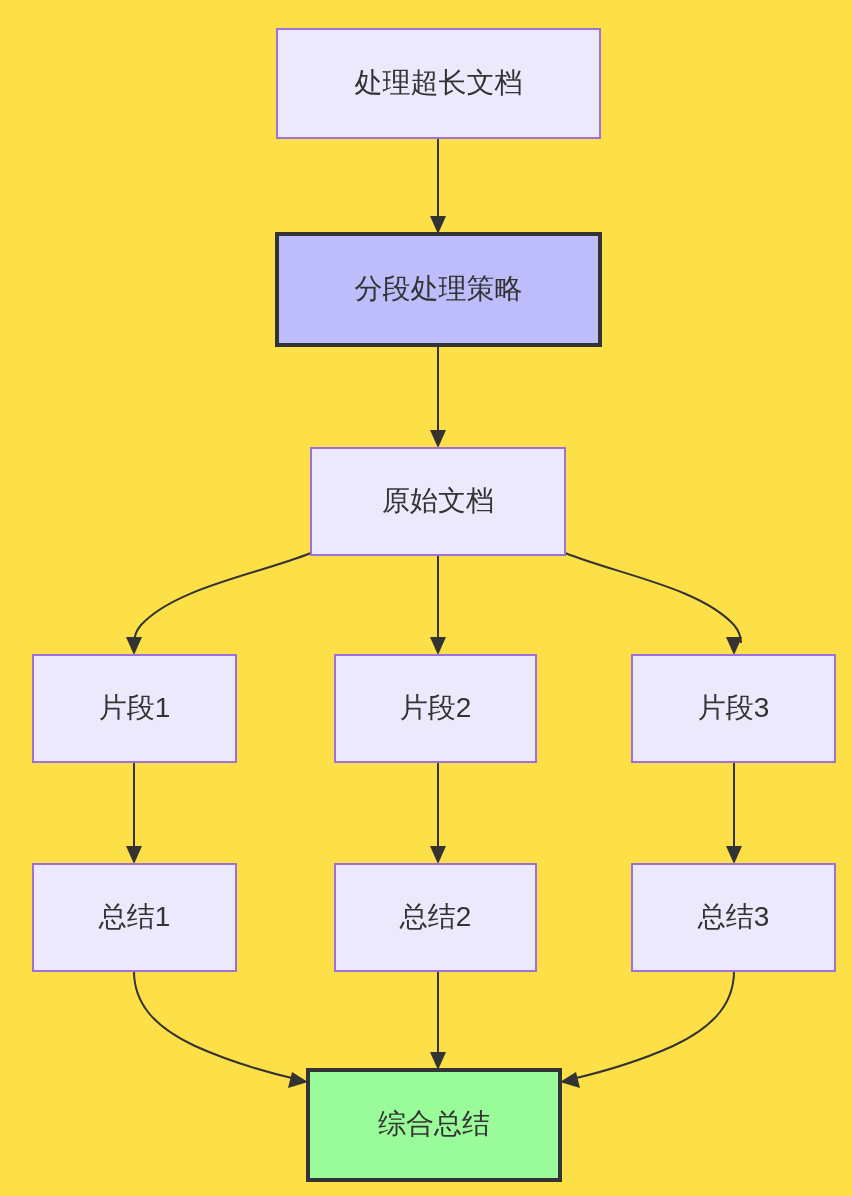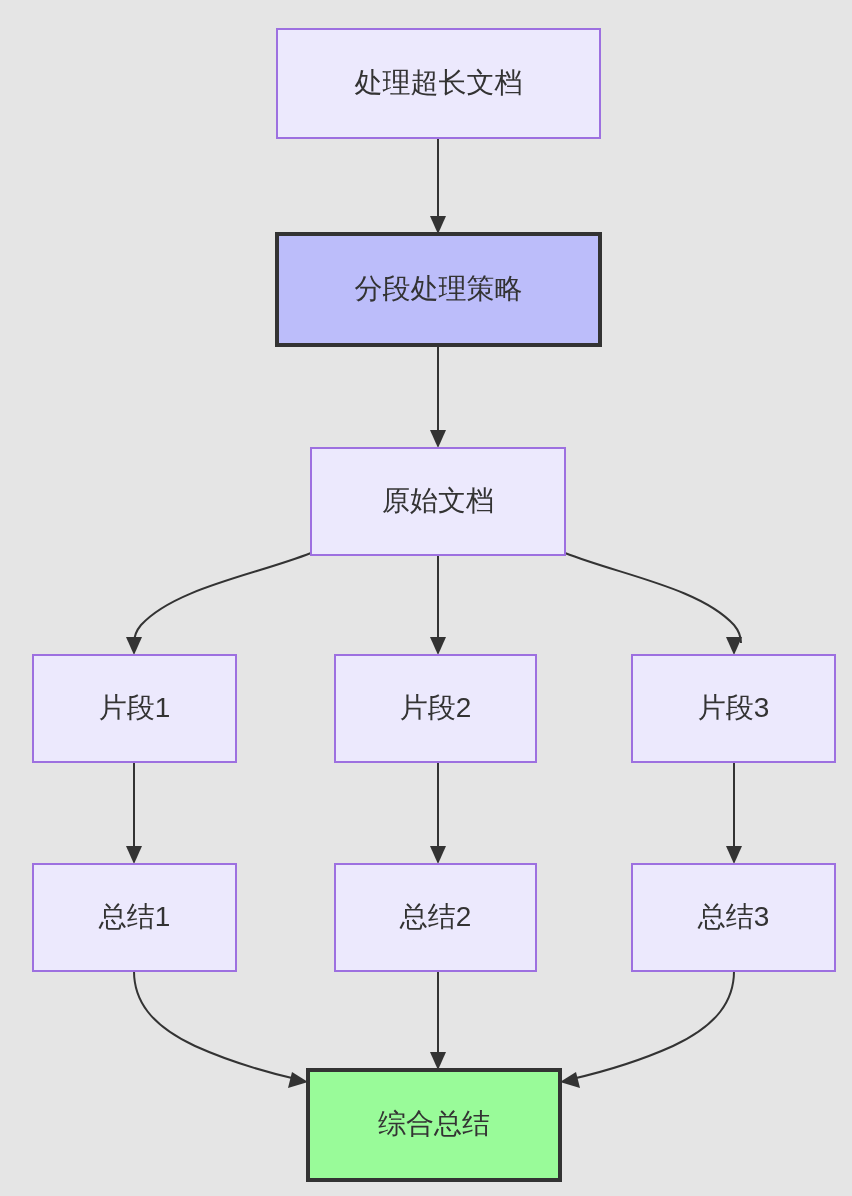--- a/index.html
+++ b/index.html
@@ -10,21 +10,21 @@
   body {
     width: 852px;
     height: 1196px;
     overflow: hidden;
     font-family: "Liberation Sans", "DejaVu Sans", sans-serif;
   }
   #flowchart-root {
     position: relative;
     width: 852px;
     height: 1196px;
-    background: #e5e5e5;
+    background: #fde047;
   }
   svg.flow-canvas {
     position: absolute;
     top: 0;
     left: 0;
     width: 852px;
     height: 1196px;
     display: block;
   }
   .node-rect-light {

